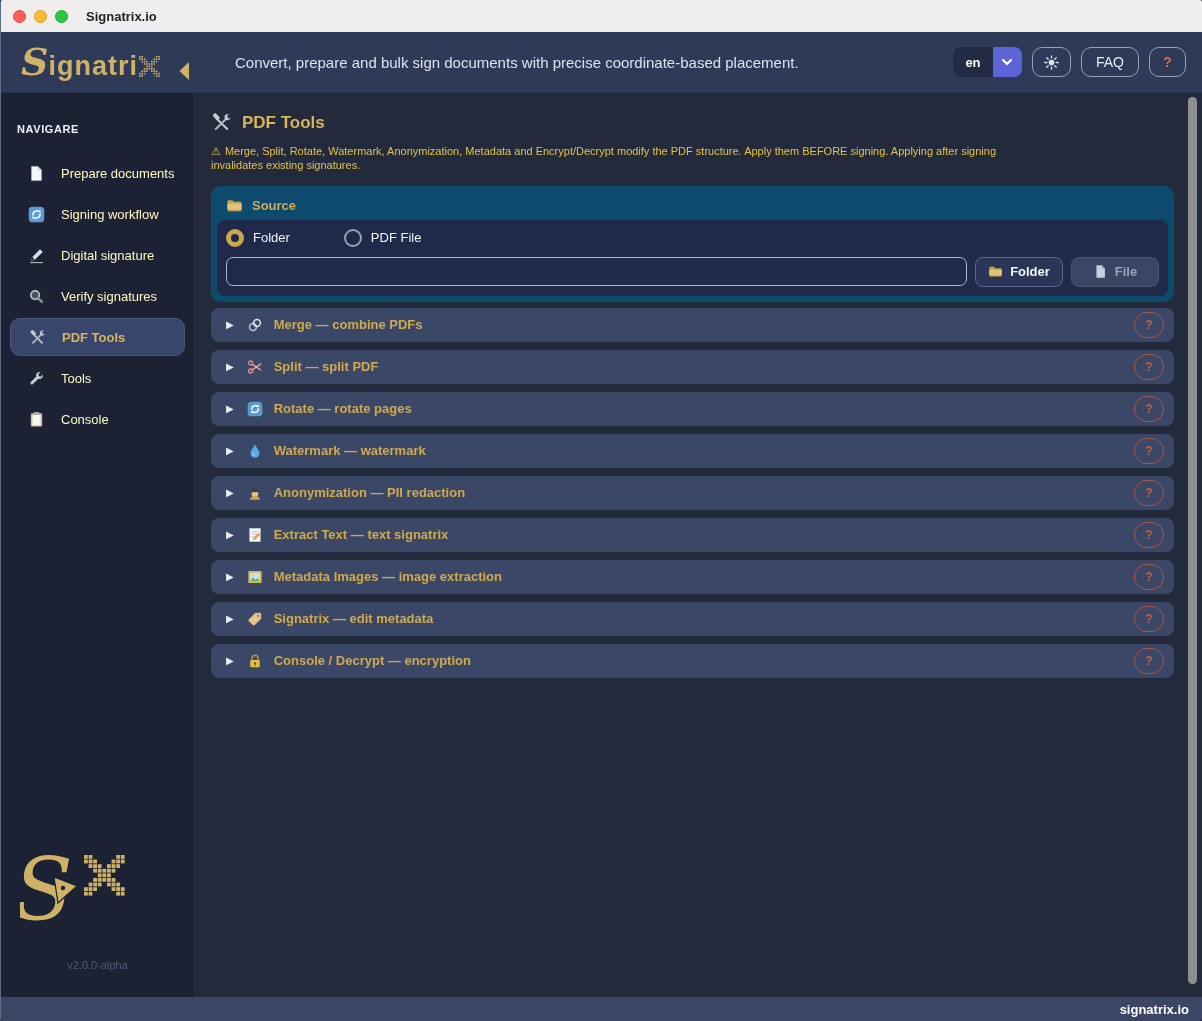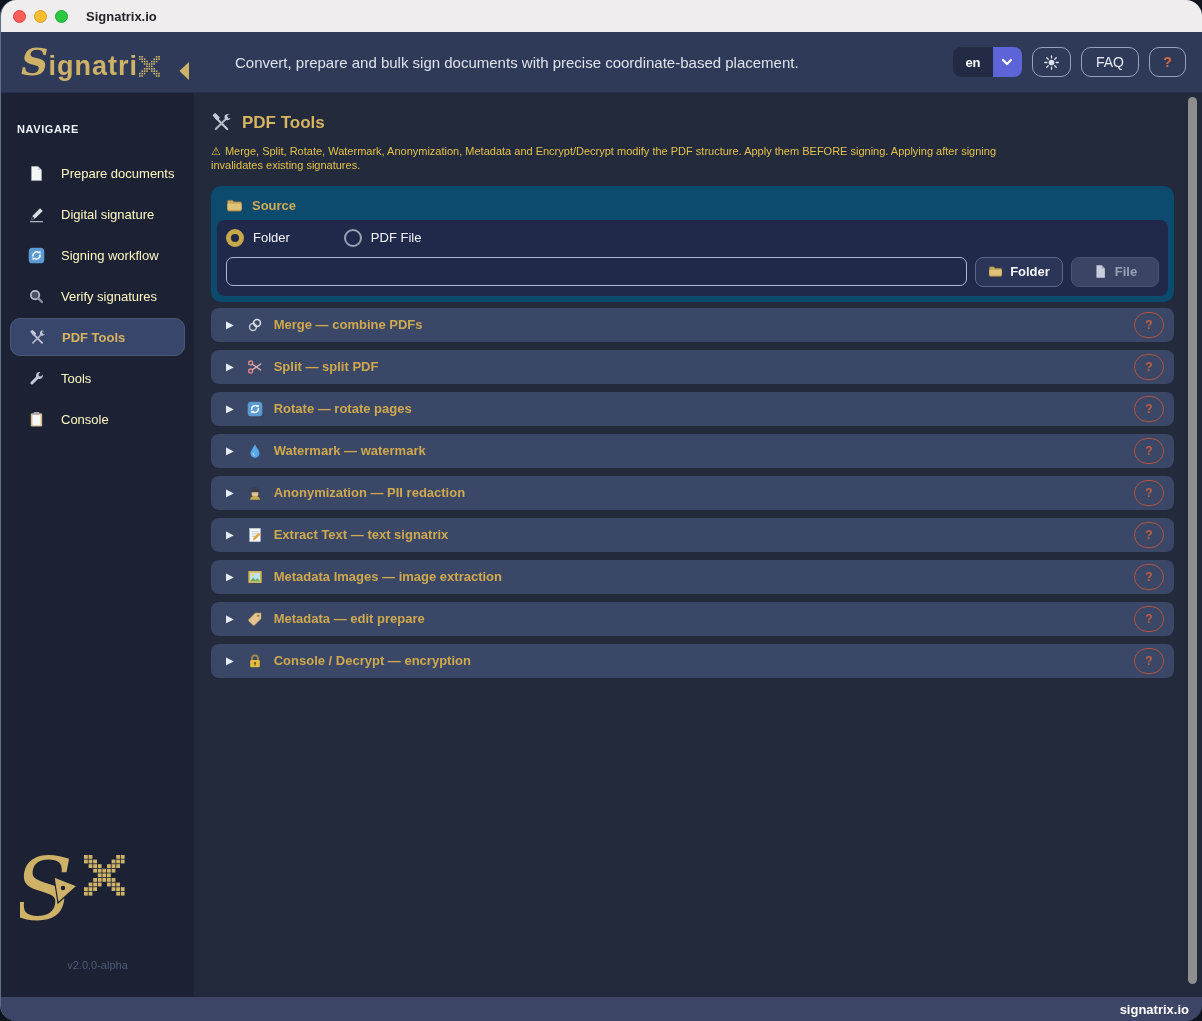--- a/index.html
+++ b/index.html
@@ -1,17 +1,17 @@
 <!DOCTYPE html>
 <html><head>
 <meta charset="utf-8">
 <style>
   * { margin:0; padding:0; box-sizing:border-box; }
   html,body { width:1202px; height:1021px; background:#10141f; font-family:"Liberation Sans", sans-serif; }
-  .window { width:1202px; height:1021px; display:flex; flex-direction:column; border-radius:16px; overflow:hidden; border-left:1px solid #5f6f85; }
+  .window { width:1202px; height:1021px; display:flex; flex-direction:column; border-radius:2px; overflow:hidden; border-left:1px solid #5f6f85; }
 
   
   .titlebar { height:32px; background:#efedee; display:flex; align-items:center; padding:0 12px; flex:0 0 auto; }
   .traffic { display:flex; gap:8px; margin-right:18px; }
   .tl { width:13px; height:13px; border-radius:50%; }
   .tl.red { background:#ff5f57; border:1px solid #e0443e; }
   .tl.yellow { background:#febc2e; border:1px solid #d89e24; }
   .tl.green { background:#28c840; border:1px solid #1ea832; }
   .win-title { font-size:13px; font-weight:bold; color:#242428; }
 
@@ -292,29 +292,29 @@
       <div id="nav-items">
 
       <div class="nav-item">
             <svg class="nav-icon">
               <use href="#sym-document-icon"></use>
             </svg>
             <span class="nav-text">Prepare documents</span>
           </div>
           <div class="nav-item">
             <svg class="nav-icon">
+              <use href="#sym-workflow-icon"></use>
+            </svg>
+            <span class="nav-text">Signing workflow</span>
+          </div>
+          <div class="nav-item">
+            <svg class="nav-icon">
               <use href="#sym-signature-pen-icon"></use>
             </svg>
             <span class="nav-text">Digital signature</span>
-          </div>
-          <div class="nav-item">
-            <svg class="nav-icon">
-              <use href="#sym-workflow-icon"></use>
-            </svg>
-            <span class="nav-text">Signing workflow</span>
           </div>
           <div class="nav-item">
             <svg class="nav-icon">
               <use href="#sym-magnifier-icon"></use>
             </svg>
             <span class="nav-text">Verify signatures</span>
           </div>
           <div class="nav-item active">
             <svg class="nav-icon">
               <use href="#sym-hammer-wrench-icon"></use>
@@ -496,21 +496,21 @@
               <use href="#sym-picture-icon"></use>
             </svg>
             <span class="acc-label">Metadata Images — image extraction</span>
             <div class="acc-help">?</div>
           </div>
           <div class="acc-row">
             <span class="tri">▶</span>
             <svg class="acc-icon">
               <use href="#sym-tag-icon"></use>
             </svg>
-            <span class="acc-label">Metadata — edit prepare</span>
+            <span class="acc-label">Signatrix — edit metadata</span>
             <div class="acc-help">?</div>
           </div>
           <div class="acc-row">
             <span class="tri">▶</span>
             <svg class="acc-icon">
               <use href="#sym-lock-icon"></use>
             </svg>
             <span class="acc-label">Console / Decrypt — encryption</span>
             <div class="acc-help">?</div>
           </div>

